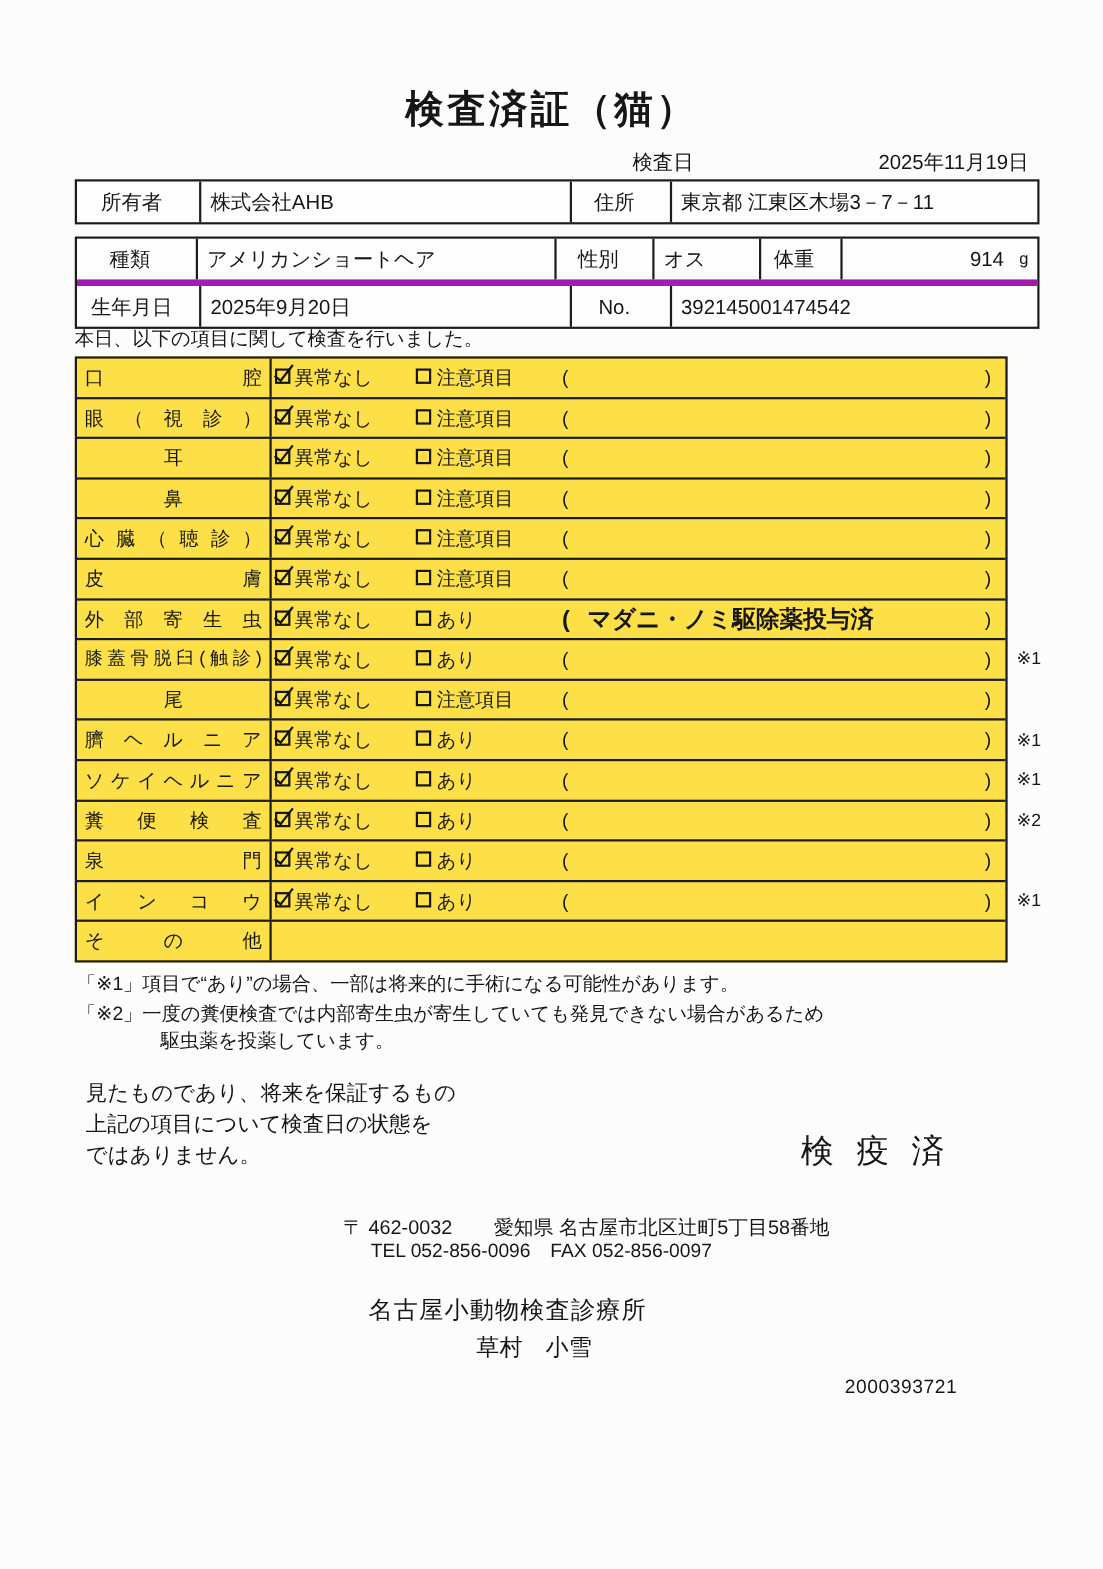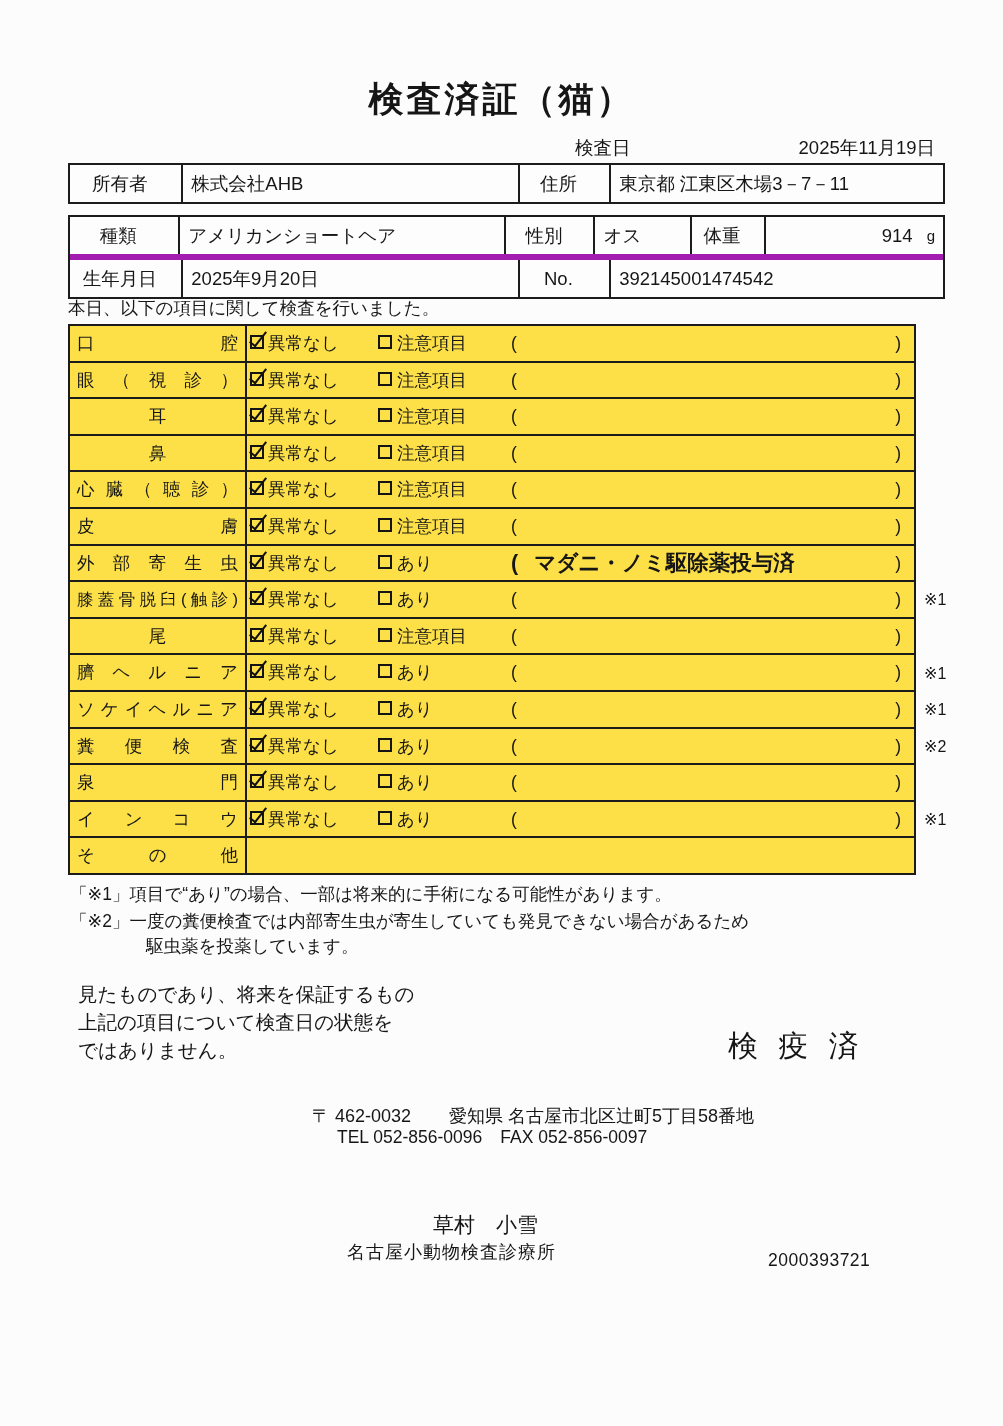--- a/index.html
+++ b/index.html
@@ -67,21 +67,21 @@
   .note1{left:70px;top:882px;font-size:17.5px;}
   .note2{left:70px;top:909px;font-size:17.5px;}
   .note3{left:146px;top:934px;font-size:17.5px;text-align:right;}
 
   .disclaimer{left:78px;top:980px;font-size:19.5px;line-height:28px;font-weight:500;}
   .stamp{left:712px;top:1026px;font-size:30px;letter-spacing:6px;font-weight:500;margin-left:16px;}
   .postal-line{left:312px;top:1084px;font-size:18px;margin-top:20px;}
   .postal-gap{display:inline-block;width:38px;}
   .tel-line{left:337px;top:1127px;font-size:17.5px;}
   .tel-gap{display:inline-block;width:18px;}
-  .clinic-name{left:335px;top:1240px;font-size:18px;letter-spacing:1px;margin-left:12px;}
+  .clinic-name{left:335px;top:1176px;font-size:22px;letter-spacing:1px;}
   .vet-name{left:433px;top:1211px;font-size:21px;}
   .serial{left:768px;top:1250px;font-size:17.5px;letter-spacing:0.5px;}
 </style>
 </head>
 <body>
 
 <div class="page">
 
   <div class="abs title">検査済証（猫）</div>
 

